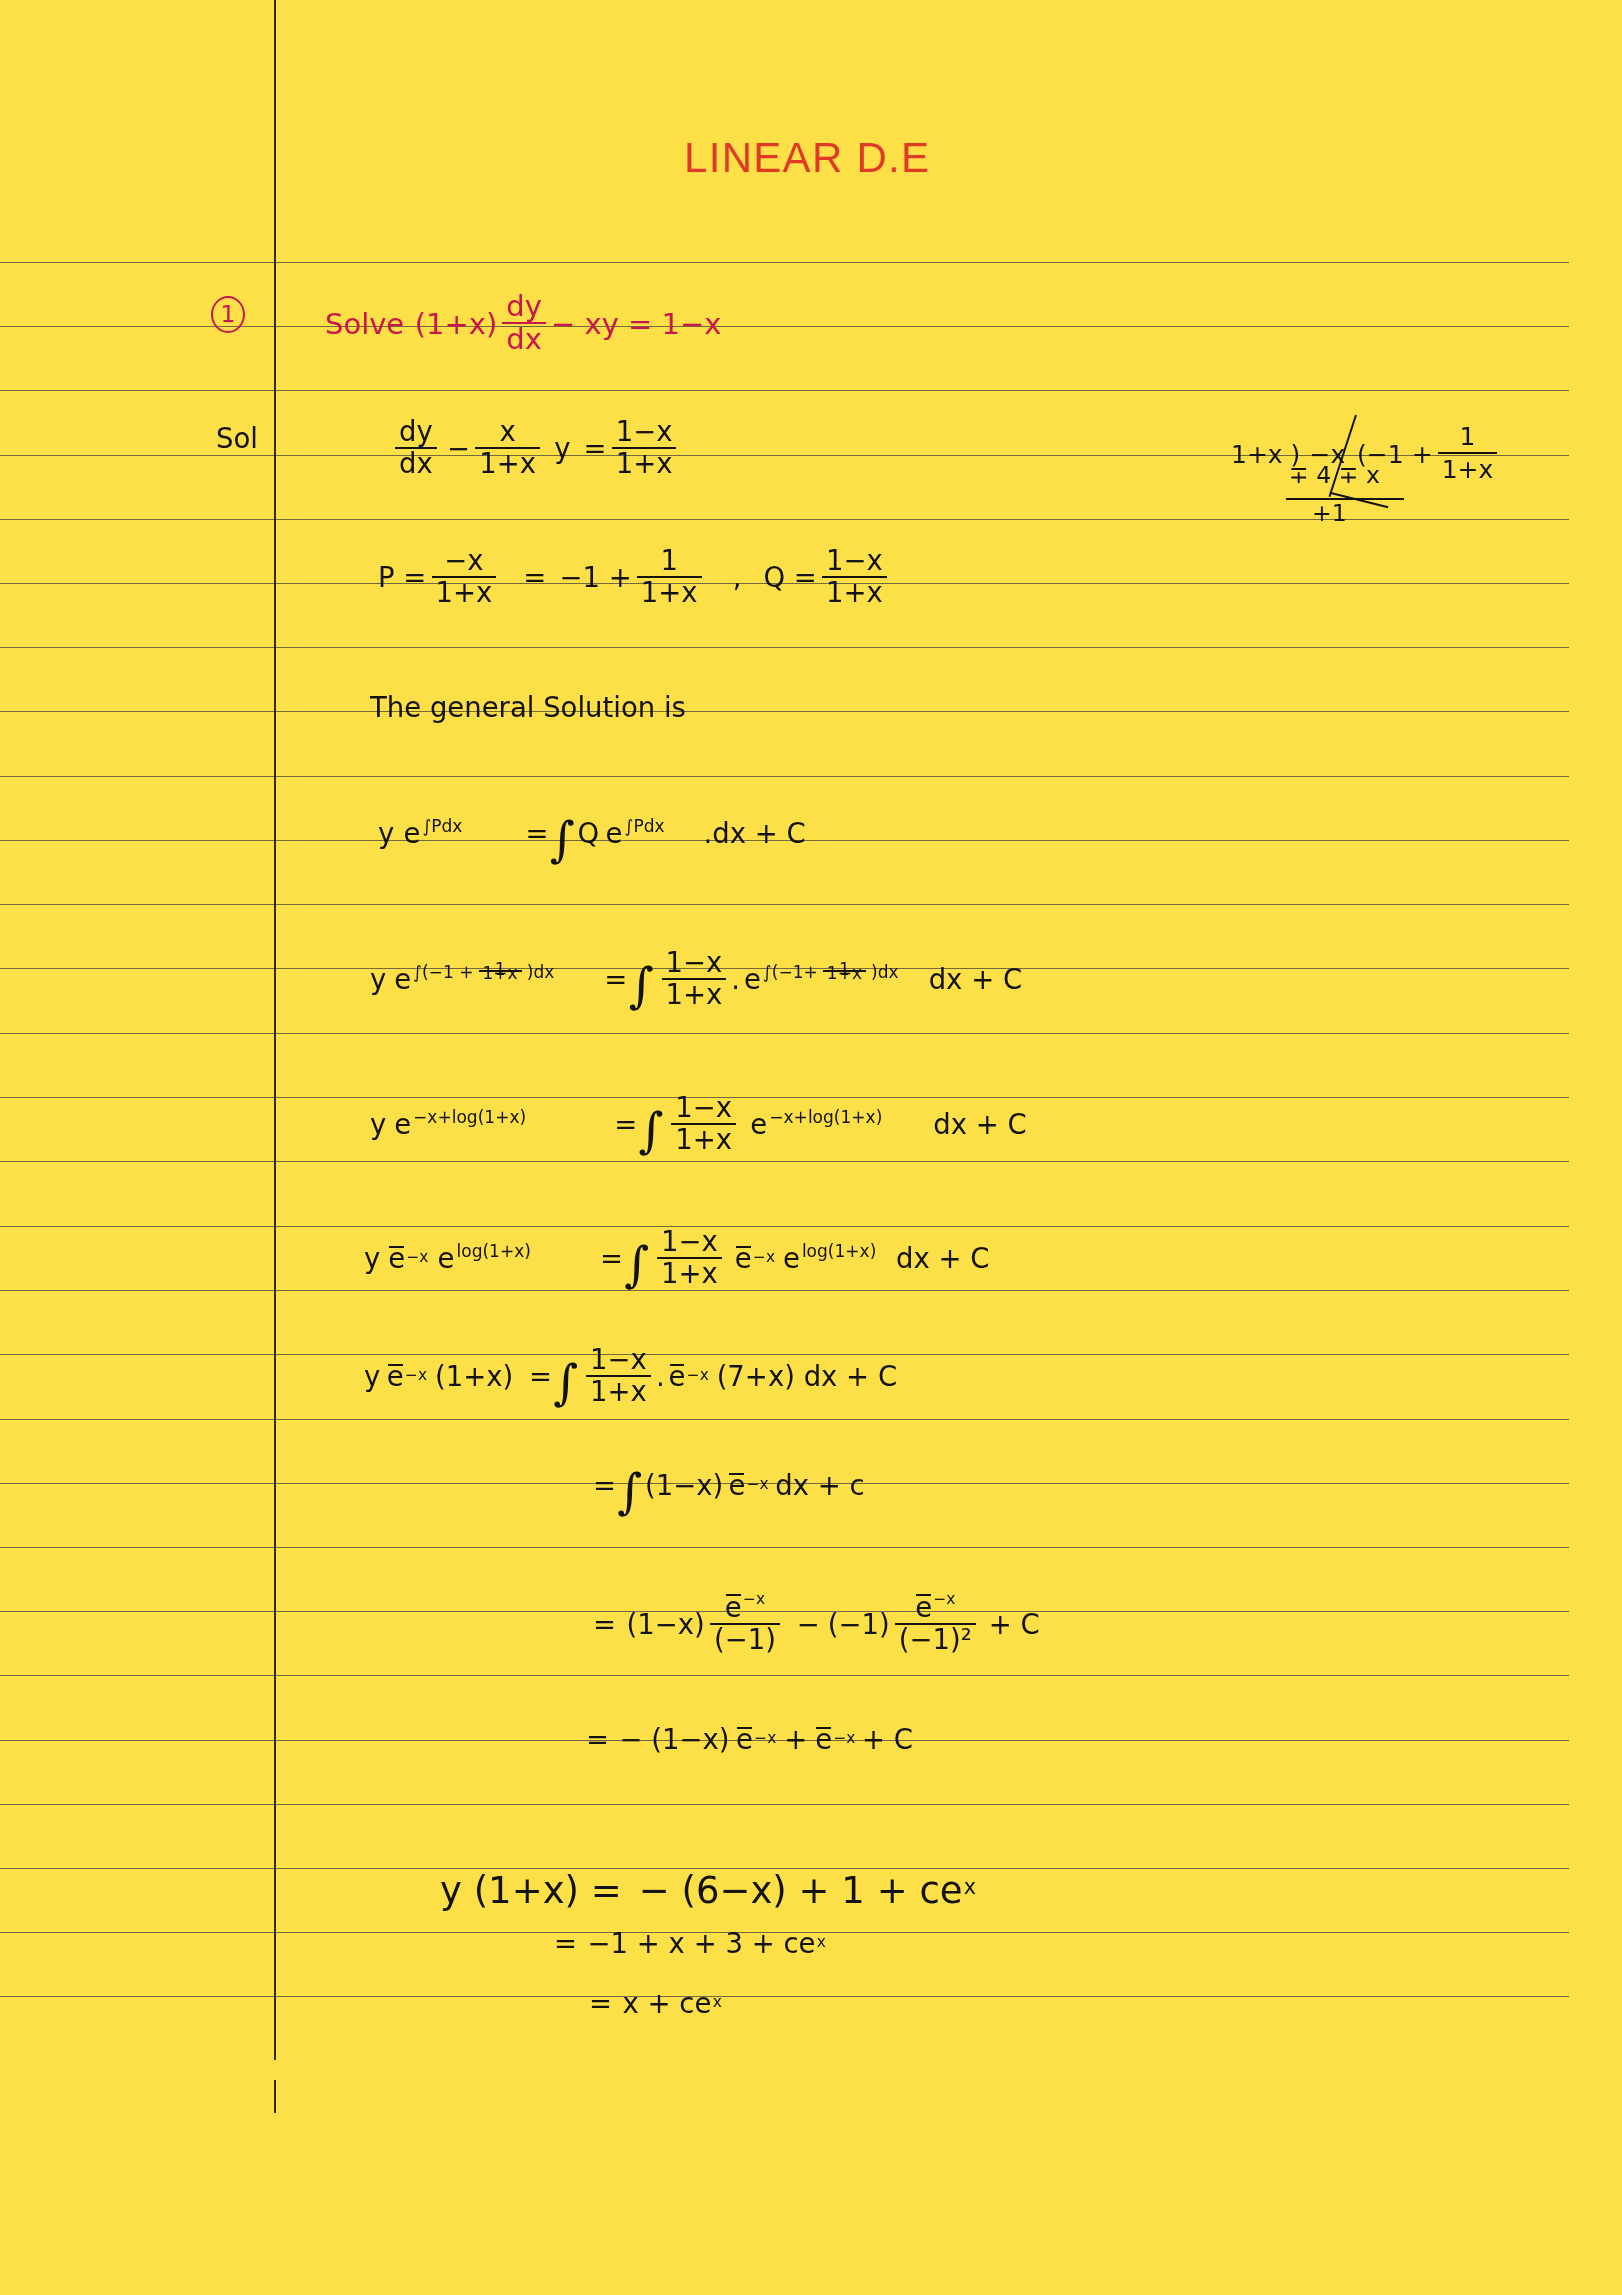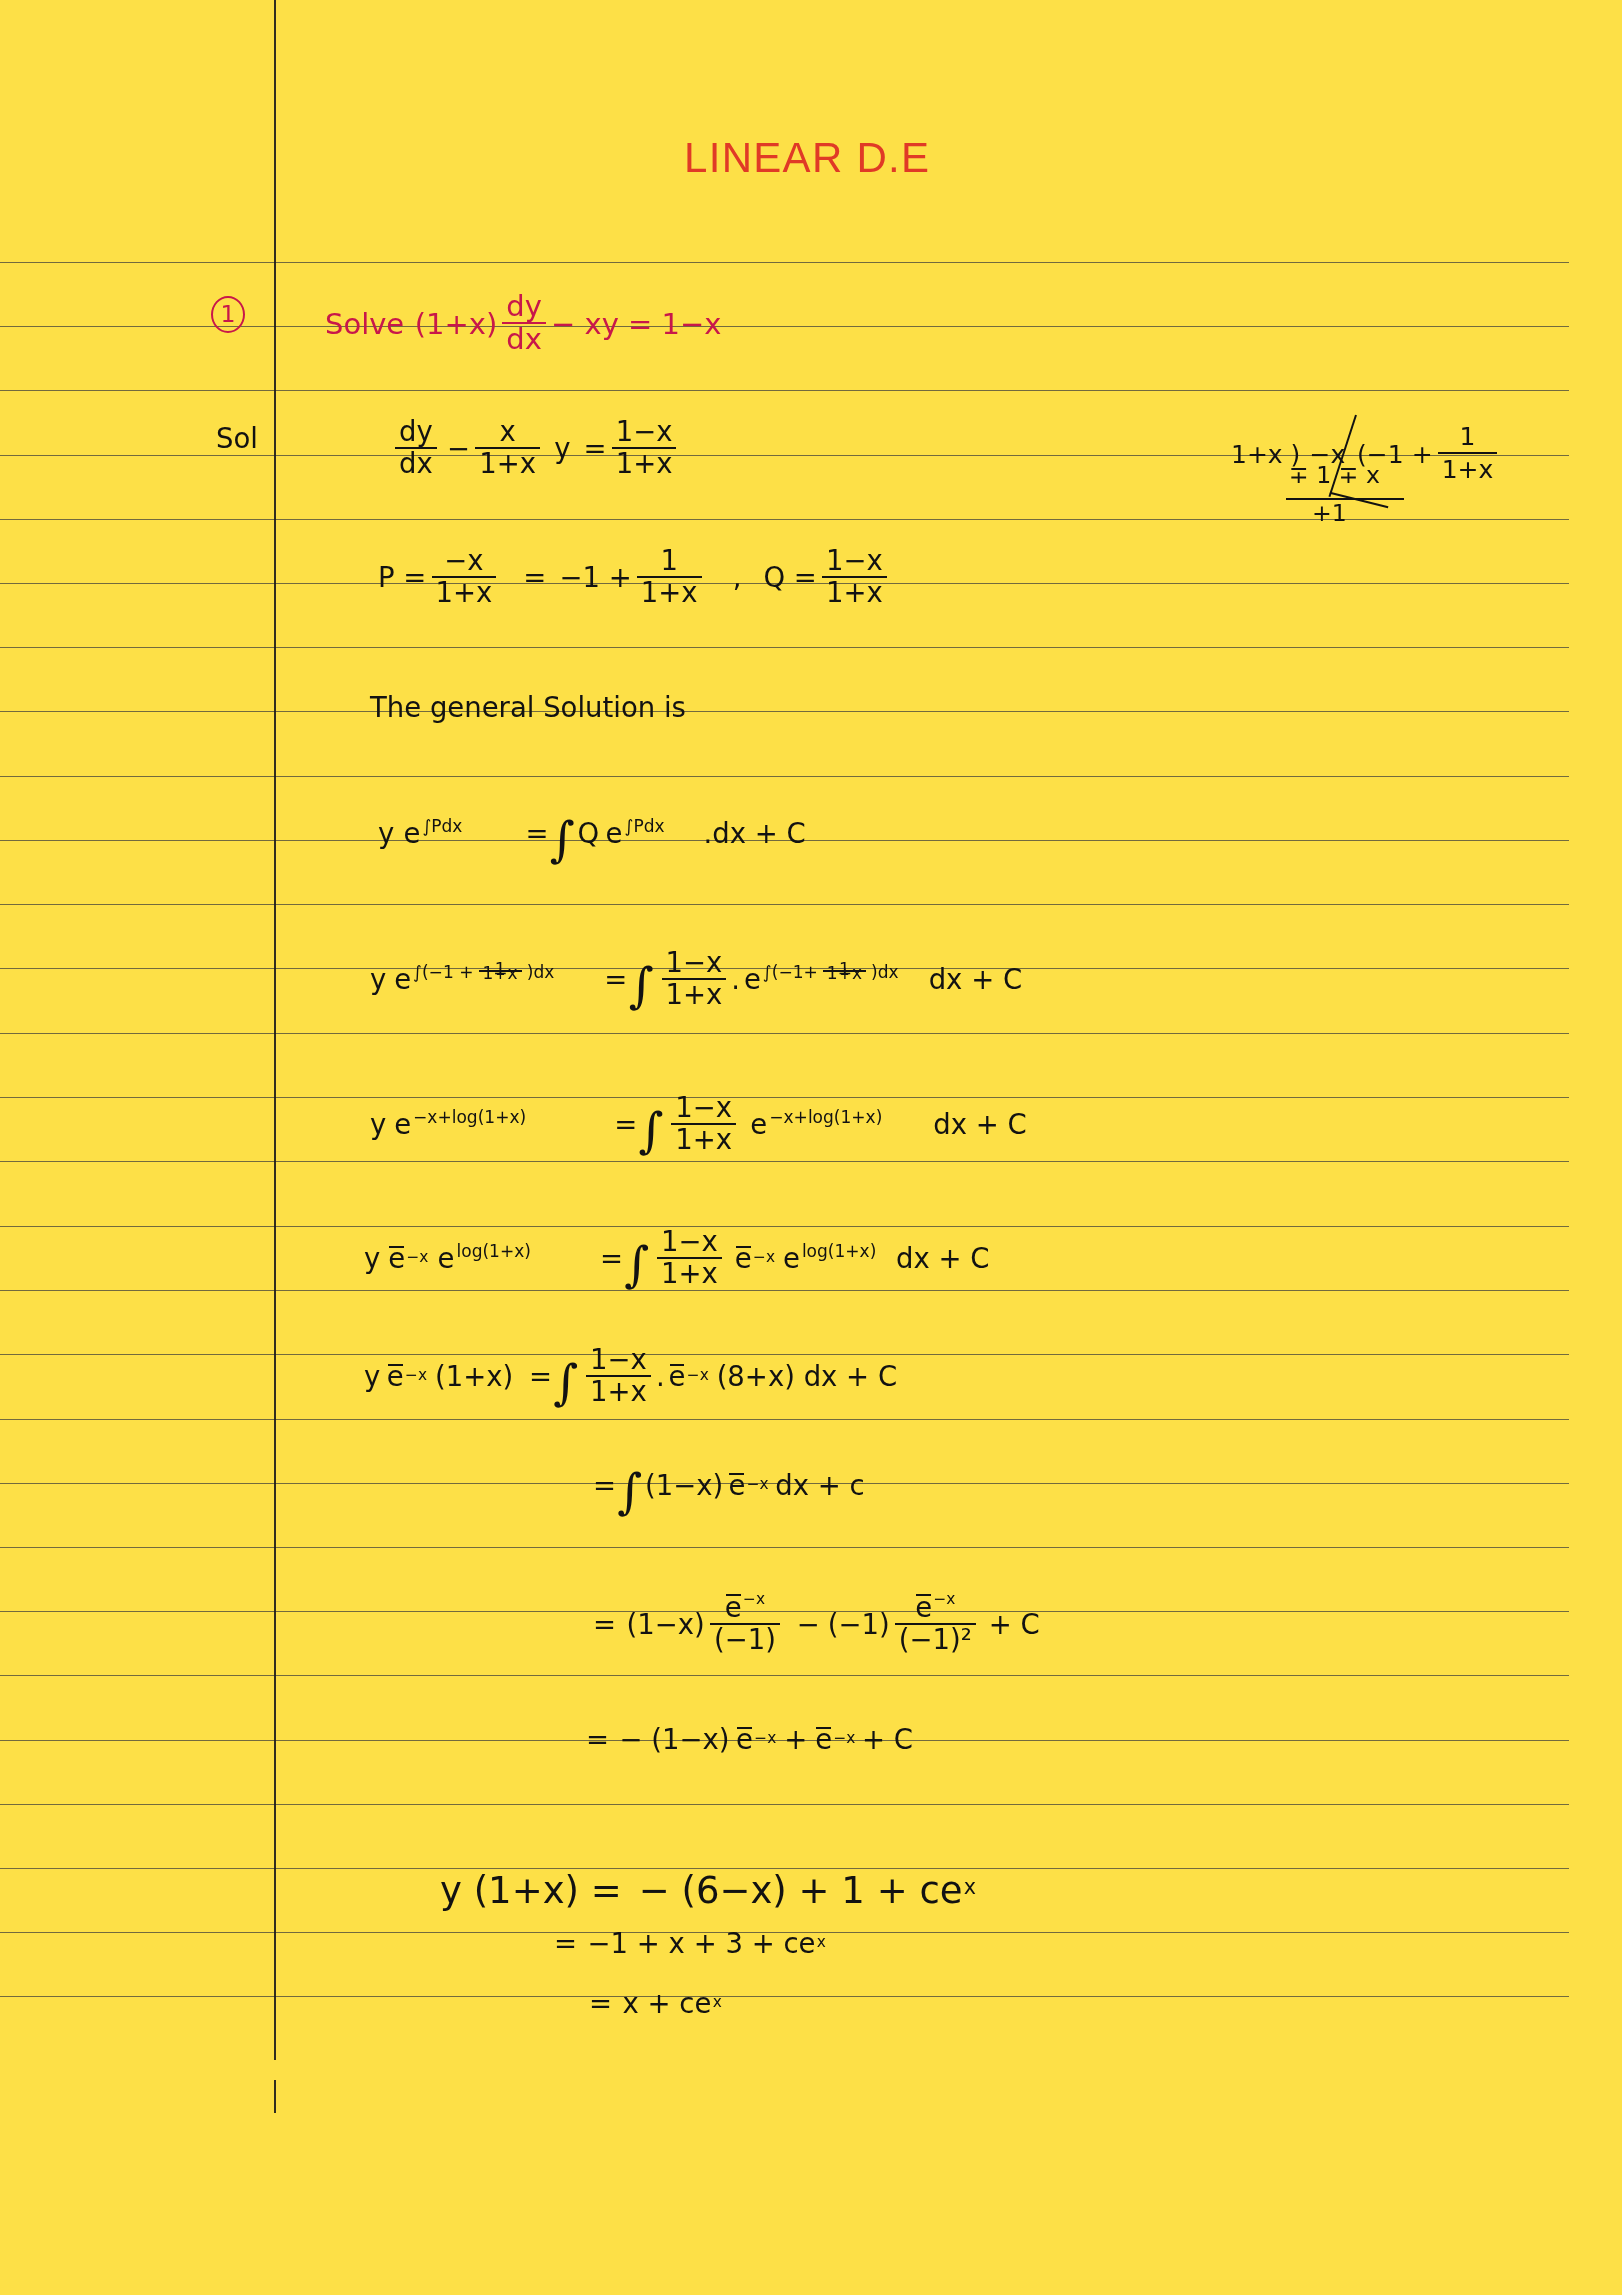--- a/index.html
+++ b/index.html
@@ -192,21 +192,21 @@
       <span style="width:11.8px;display:inline-block;"></span>
       <span>(</span>
       <span>−1 +</span>
       <span class="frac">
         <span class="num">1</span>
         <span class="bar"></span>
         <span class="den">1+x</span>
       </span>
     </span>
     
-    <div class="hw" style="left:58px; top:41px; font-size:23.6px;">∓ 1 ∓ x</div>
+    <div class="hw" style="left:58px; top:41px; font-size:23.6px;">∓ 4 ∓ x</div>
     <div class="subbar" style="left:55px; top:75px; width:118px;"></div>
     <div class="hw" style="left:81px; top:79px; font-size:23.6px;">+1</div>
     
     <div class="strike" style="left:124px; top:-7.9px; height:86px;"></div>
     <div class="subbar" style="left:98px; top:76px; width:60px; transform:rotate(14deg);"></div>
   </div>
 
   <div class="hw" style="left:390px; top:419px; font-size:27.5px;">
     <span class="mrow">
       <span class="frac">
@@ -389,21 +389,21 @@
       <span class="frac">
         <span class="num">1−x</span>
         <span class="bar"></span>
         <span class="den">1+x</span>
       </span>
       <span>.</span>
       <span style="width:3.9px;display:inline-block;"></span>
       <span class="ebar">e</span>
       <sup class="exp">−x</sup>
       <span style="width:7.9px;display:inline-block;"></span>
-      <span>(8+x) dx + C</span>
+      <span>(7+x) dx + C</span>
     </span>
   </div>
 
   <div class="hw" style="left:593px; top:1471px; font-size:27.5px;">
     <span class="mrow">
       <span>=</span>
       <span class="intsym">∫</span>
       <span>(1−x)</span>
       <span style="width:5.2px;display:inline-block;"></span>
       <span class="ebar">e</span>

